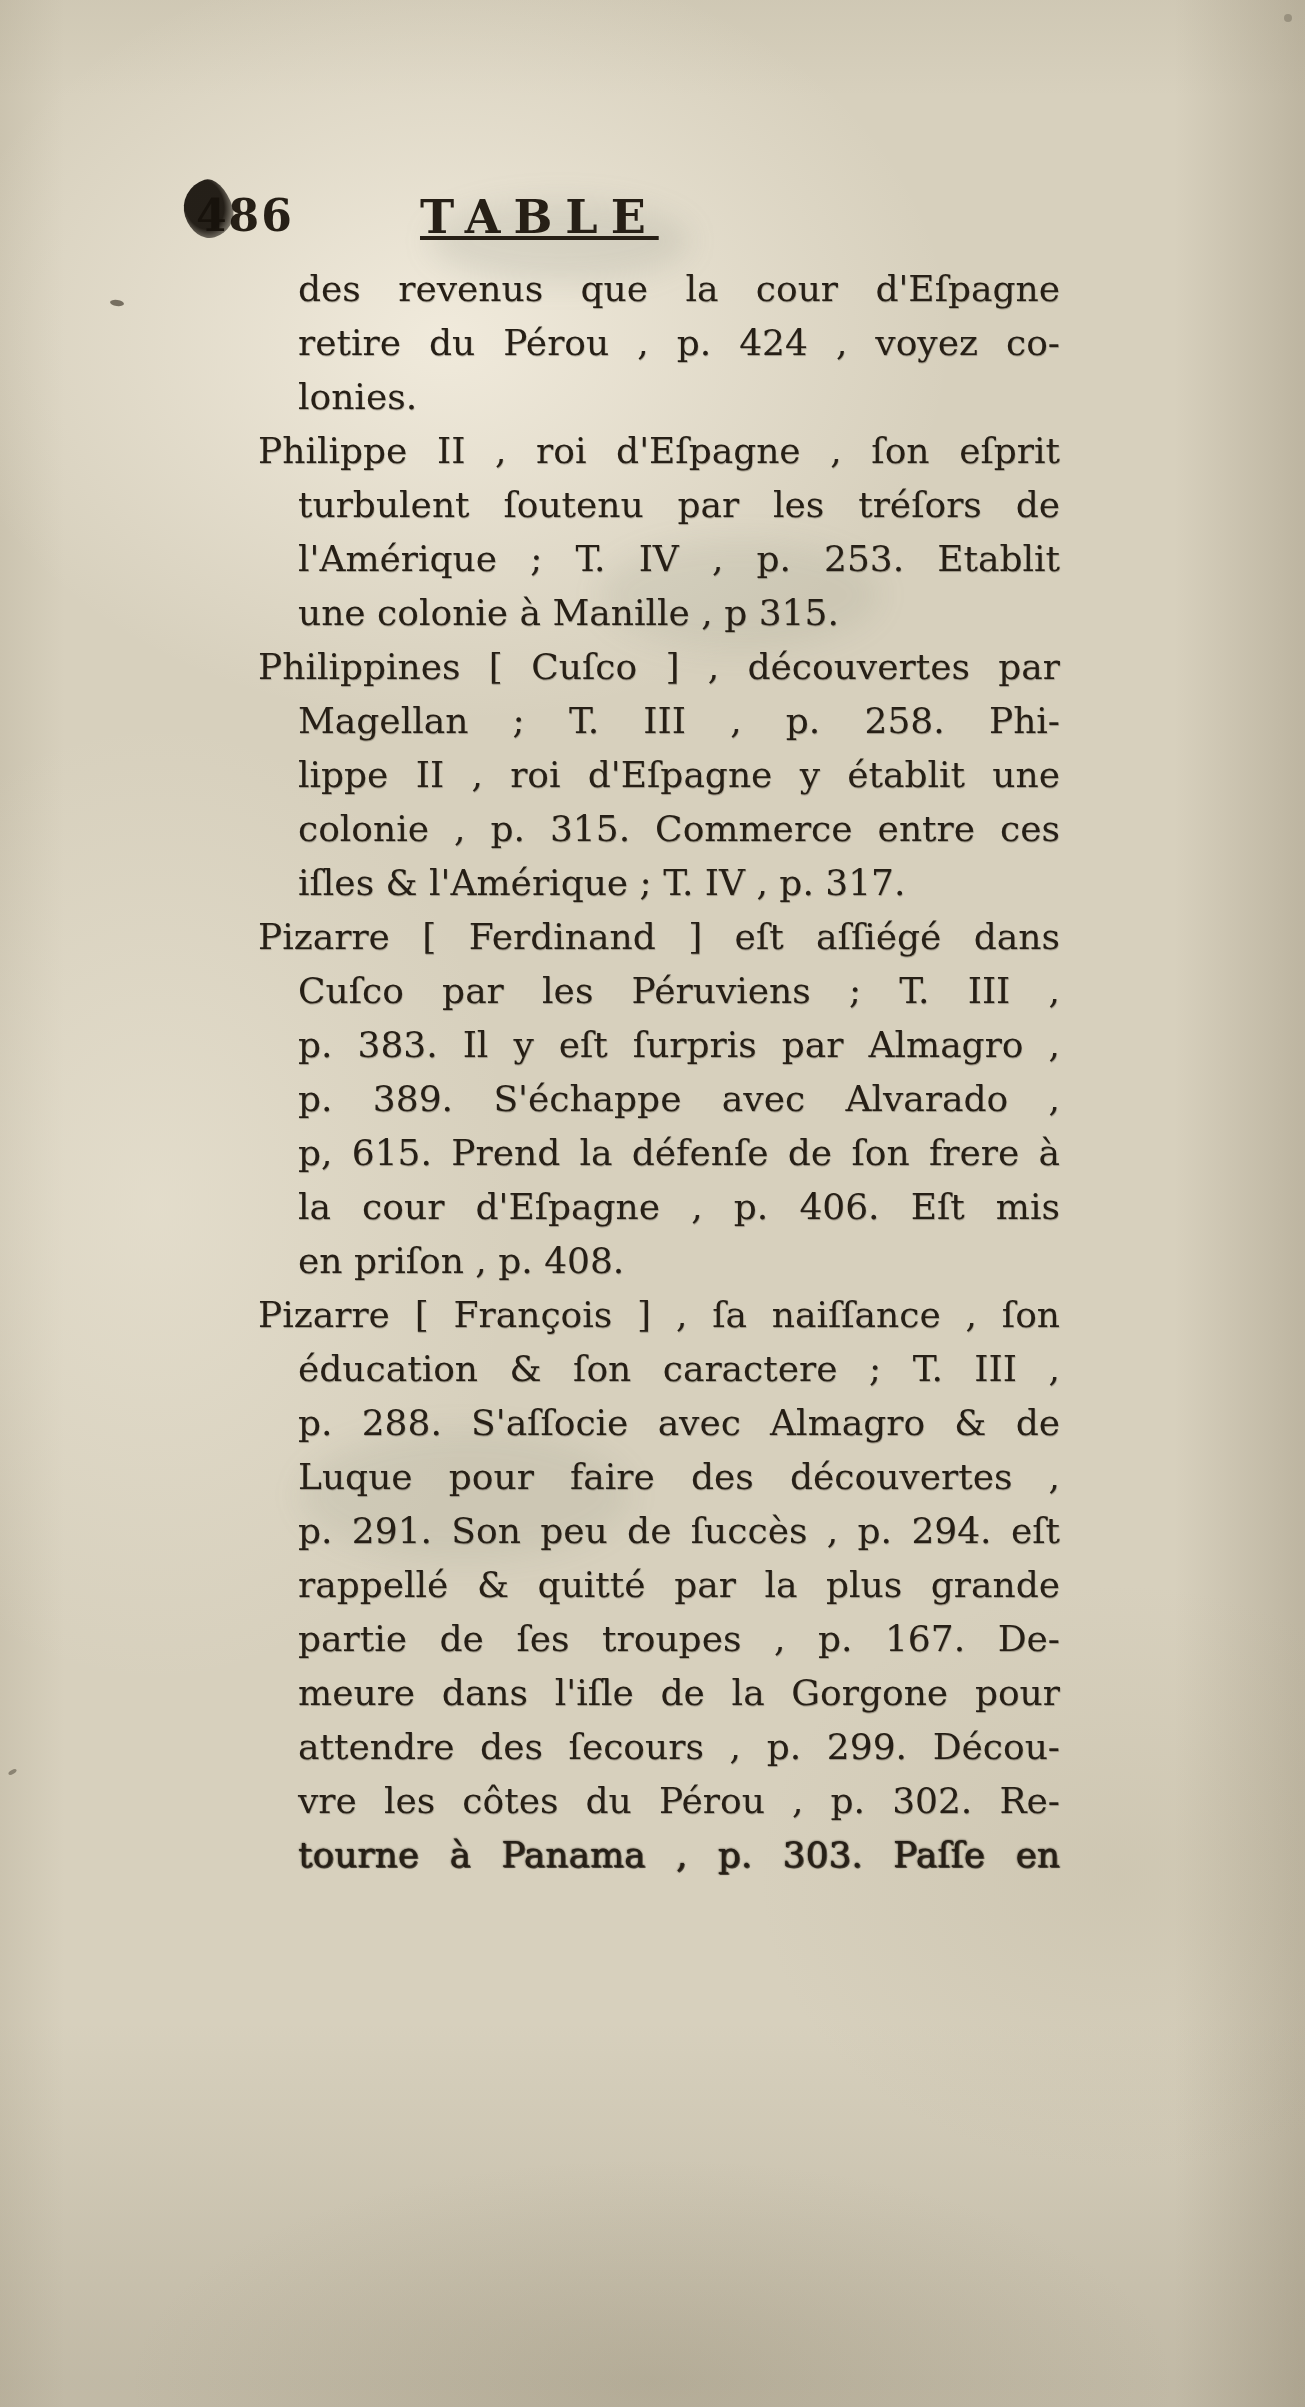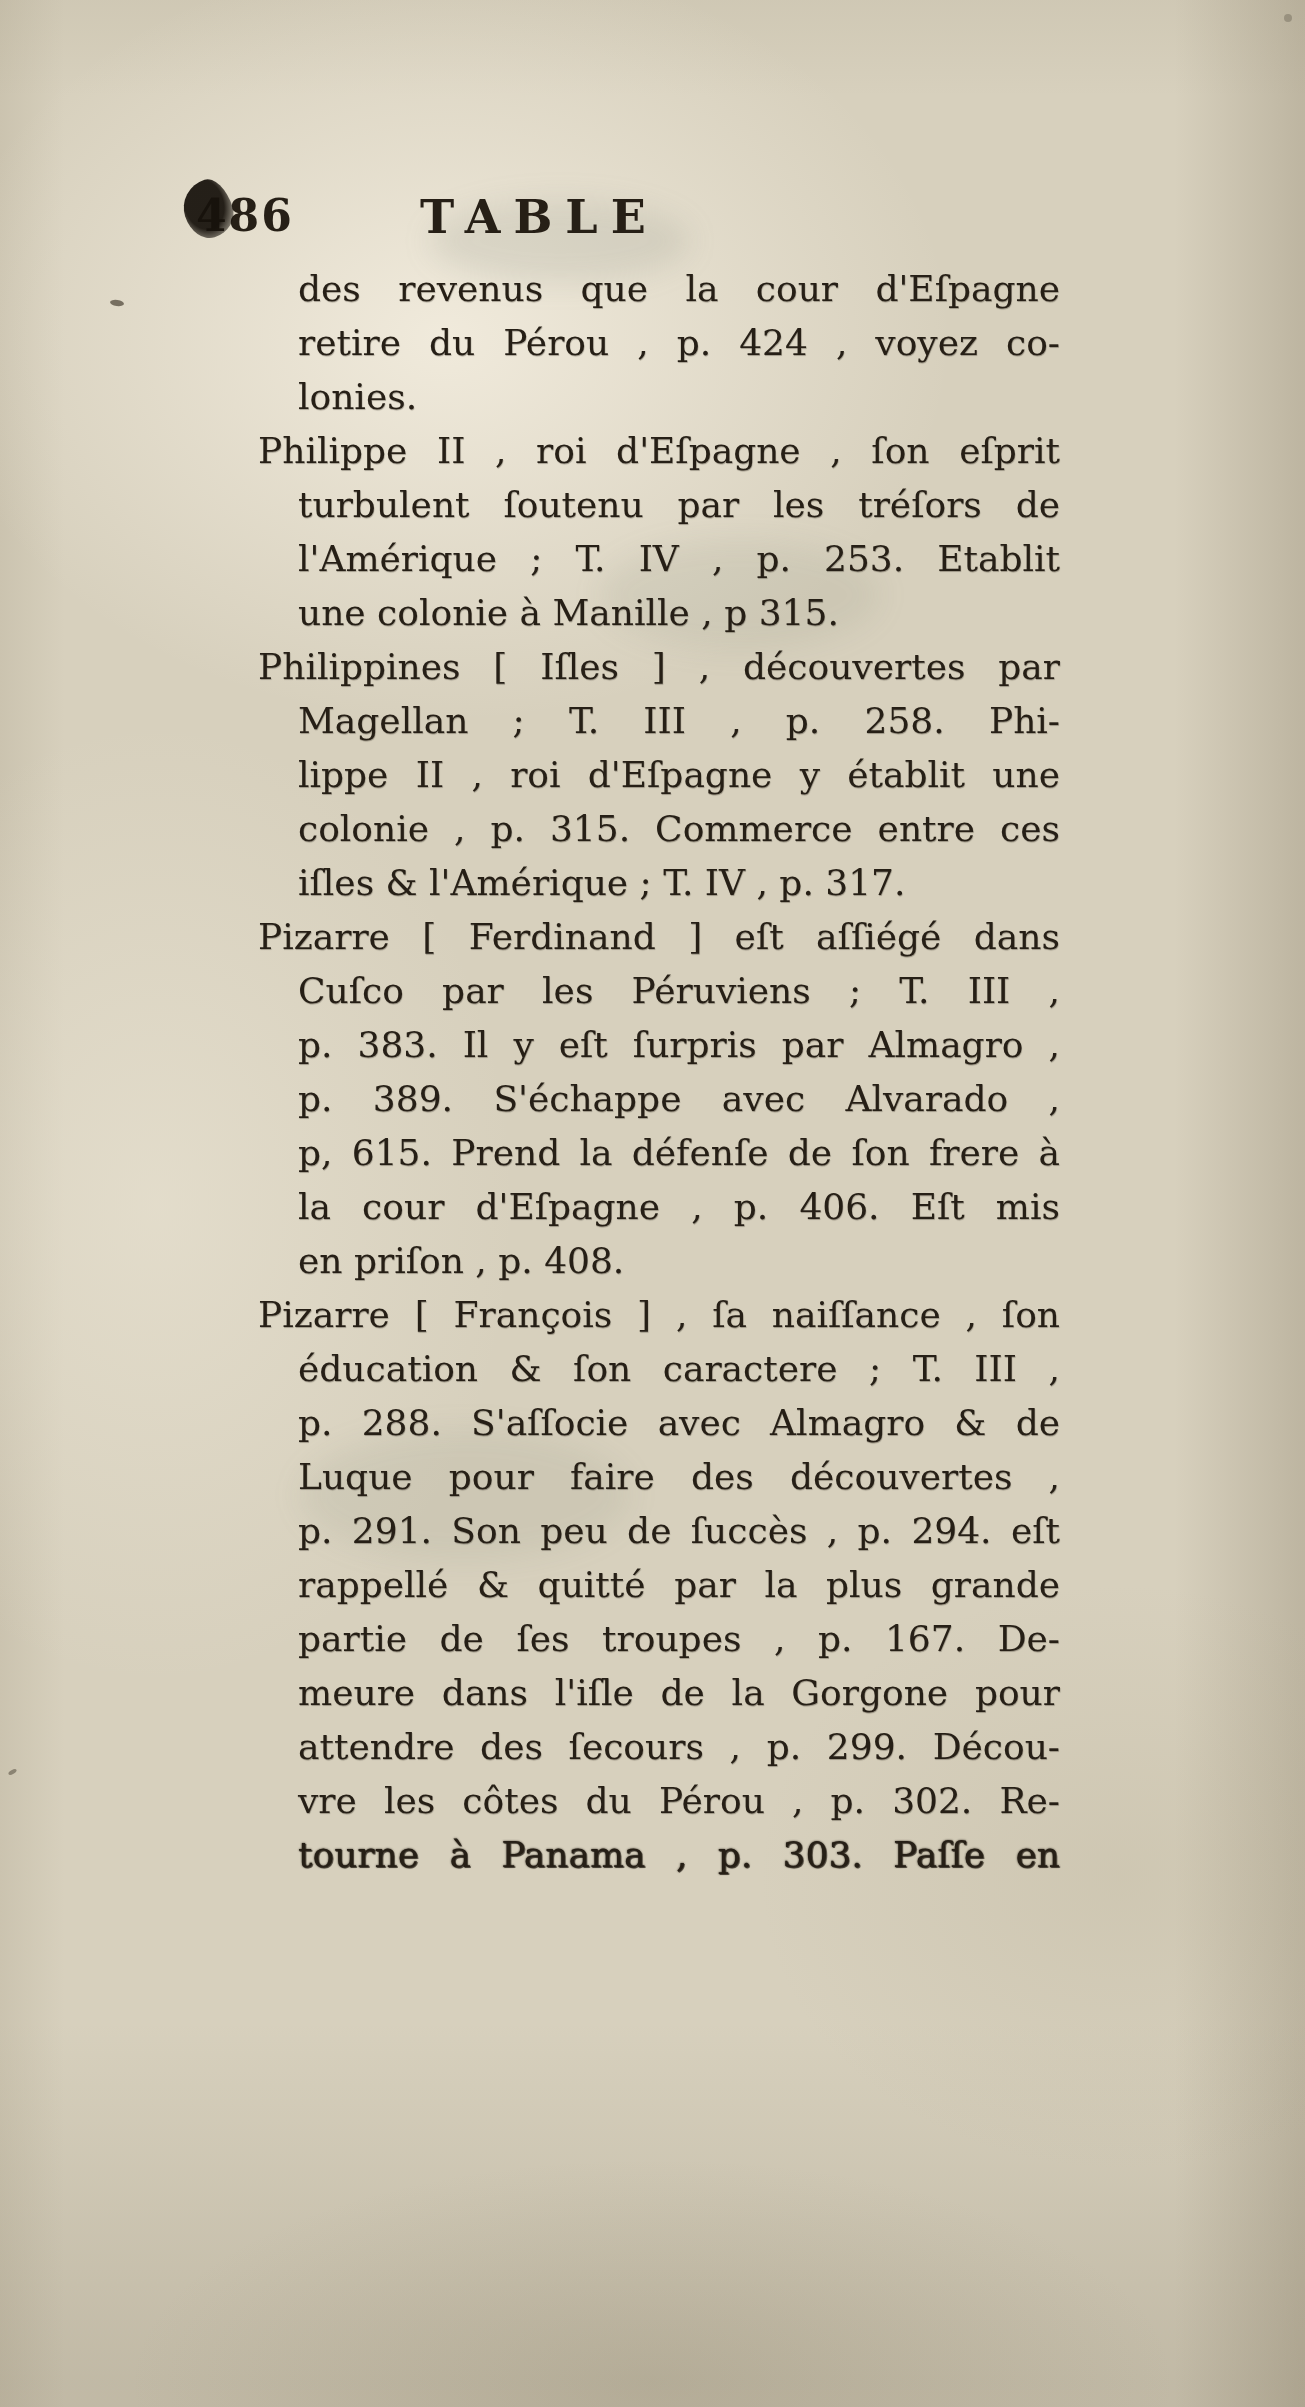--- a/index.html
+++ b/index.html
@@ -40,21 +40,21 @@
   }
   .inkblot {
     position: absolute; left: -38px; top: -10px; width: 48px; height: 58px;
     background: radial-gradient(ellipse at 45% 40%, #16110b 52%, rgba(22,17,11,.55) 74%, rgba(22,17,11,0) 100%);
     border-radius: 62% 38% 55% 45% / 50% 60% 40% 50%;
     transform: rotate(-18deg);
     opacity: .93;
   }
   .title {
     position: absolute; left: 198px; top: 0;
-    font-size: 46px; font-weight: bold; letter-spacing: 13px;
+    font-size: 46px; font-weight: bold; letter-spacing: 13px; text-decoration: underline;
   }
   .entries {
     font-size: 36px; line-height: 54px;
     text-shadow: 0.5px 0.6px 0.7px rgba(38,31,22,.32);
   }
   .line { text-align: justify; text-align-last: justify; text-justify: inter-word; margin-left: 36px; }
   .line.cont { padding-left: 40px; }
   .line.noj { text-align-last: left; }
   .line.heavy {
     text-shadow: 0 0 2px rgba(24,18,10,.9), 1.2px 1px 0 rgba(24,18,10,.5), 0.5px 0.6px 0.7px rgba(38,31,22,.4);
@@ -85,21 +85,21 @@
         <div class="line cont"><span>retire du Pérou , p. 424 , voyez </span><span class="it">co-</span></div>
         <div class="line cont noj"><span class="it">lonies.</span></div>
       </div>
       <div>
         <div class="line"><span class="it">Philippe II</span><span> , roi d'Eſpagne , ſon eſprit</span></div>
         <div class="line cont"><span>turbulent ſoutenu par les tréſors de</span></div>
         <div class="line cont"><span>l'Amérique ; T. IV , p. 253. Etablit</span></div>
         <div class="line cont noj"><span>une colonie à Manille , p 315.</span></div>
       </div>
       <div>
-        <div class="line"><span class="it">Philippines</span><span> [ Iſles ] , découvertes par</span></div>
+        <div class="line"><span class="it">Philippines</span><span> [ Cuſco ] , découvertes par</span></div>
         <div class="line cont"><span>Magellan ; T. III , p. 258. </span><span class="it">Phi-</span></div>
         <div class="line cont"><span class="it">lippe II</span><span> , roi d'Eſpagne y établit une</span></div>
         <div class="line cont"><span>colonie , p. 315. Commerce entre ces</span></div>
         <div class="line cont noj"><span>iſles &amp; l'Amérique ; T. IV , p. 317.</span></div>
       </div>
       <div>
         <div class="line"><span class="it">Pizarre</span><span> [ Ferdinand ] eſt aſſiégé dans</span></div>
         <div class="line cont"><span>Cuſco par les Péruviens ; T. III ,</span></div>
         <div class="line cont"><span>p. 383. Il y eſt ſurpris par Almagro ,</span></div>
         <div class="line cont"><span>p. 389. S'échappe avec Alvarado ,</span></div>

